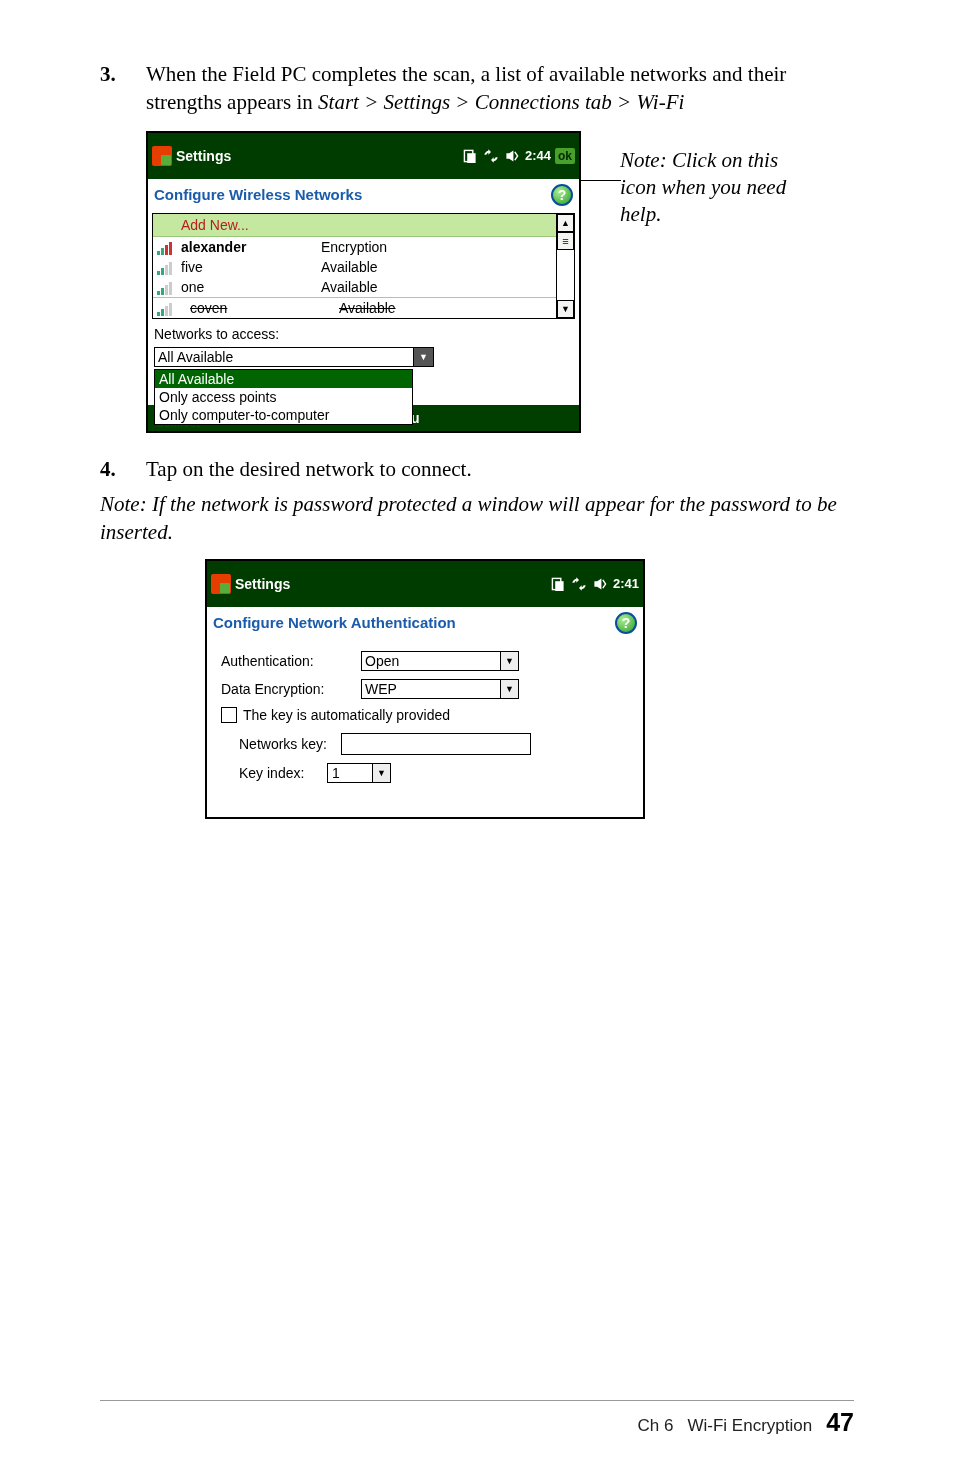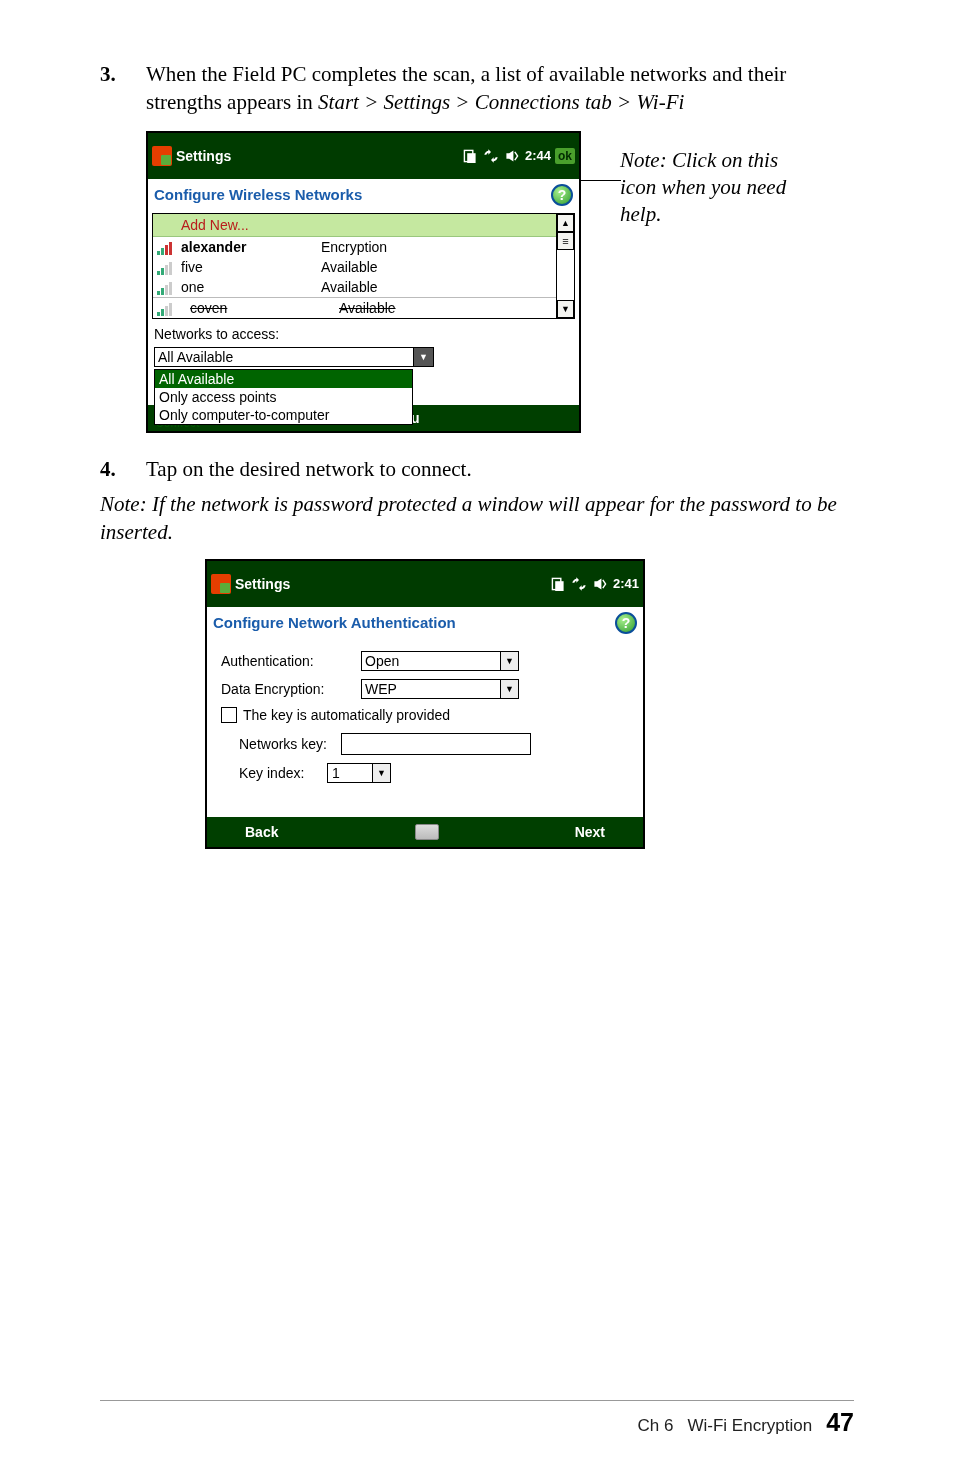--- a/index.html
+++ b/index.html
@@ -341,25 +341,20 @@
           <span class="nkey-input"></span>
         </div>
         <div class="ki-row">
           <span class="ki-label">Key index:</span>
           <span class="ki-sel">
             <span class="ki-input">1</span>
             <span class="sel-caret">▼</span>
           </span>
         </div>
       </div>
-      <div class="fig2-bottom">
-        <span>Back</span>
-        <span class="kb-icon"></span>
-        <span>Next</span>
-      </div>
     </div>
   </div>
 
 </div>
 
 <div class="footer-line"></div>
 <div class="footer">
   <span>Ch 6</span>
   <span>Wi-Fi Encryption</span>
   <span class="pg">47</span>

